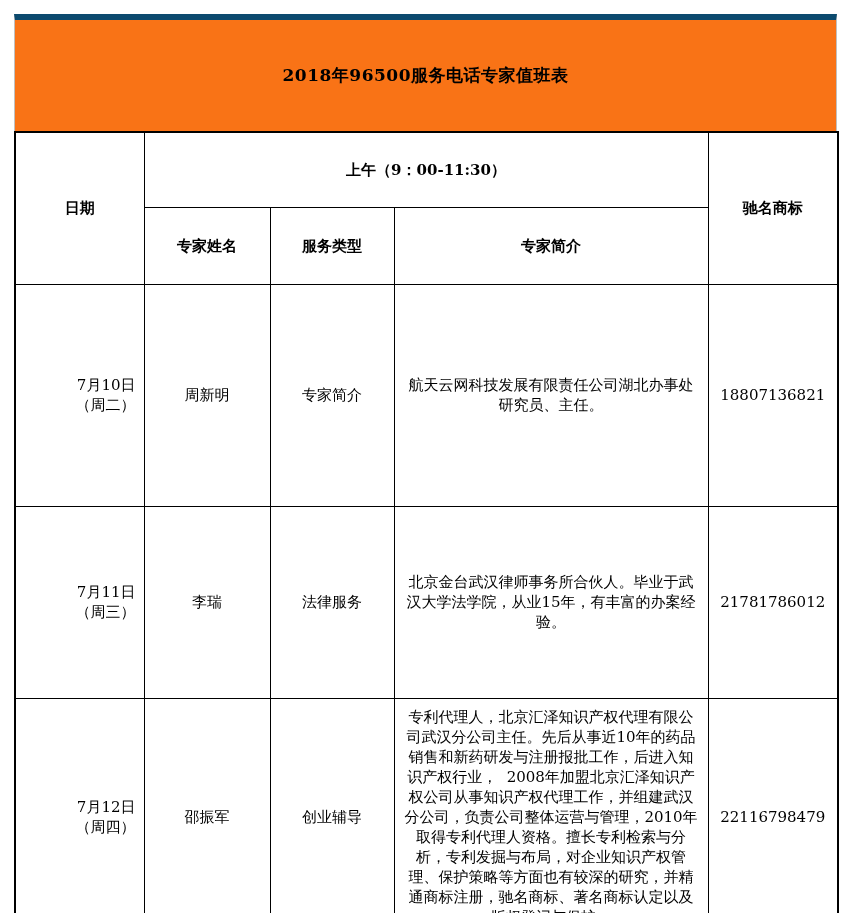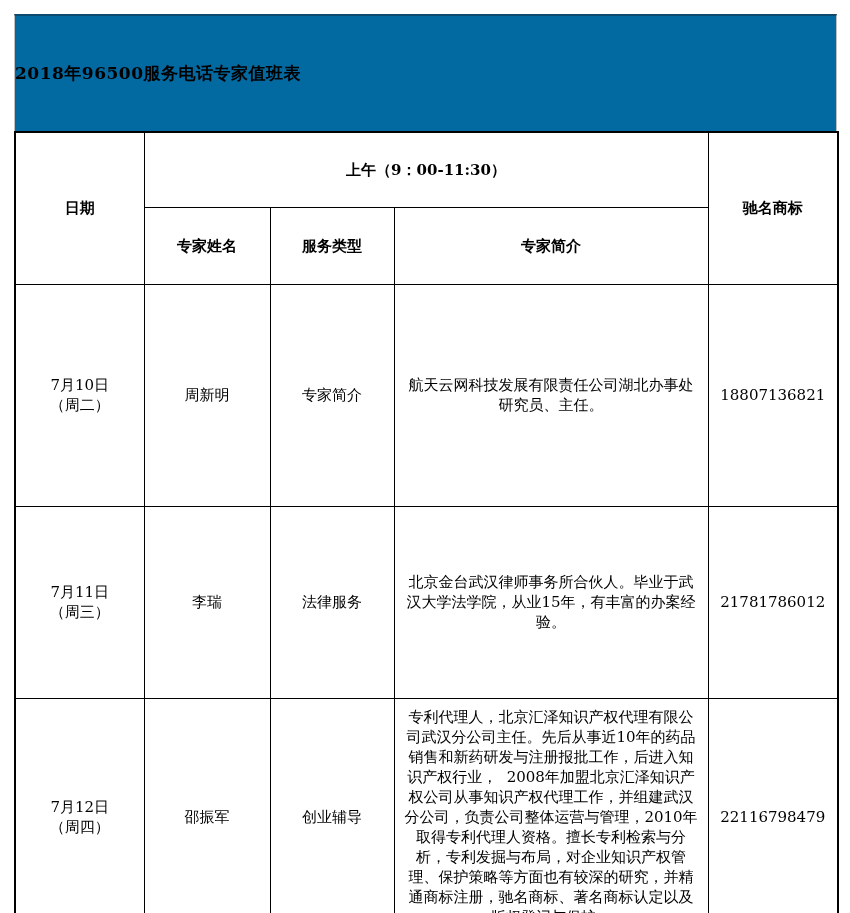--- a/index.html
+++ b/index.html
@@ -11,26 +11,27 @@
     font-family: "DejaVu Serif", "Liberation Serif", serif;
   }
   .sheet {
     position: absolute;
     left: 14px;
     top: 14px;
     width: 823px;
   }
   .title-block {
     height: 117px;
-    border-top: 2px solid #0c4a6e;
+    border-top: 6px solid #0c4a6e;
     border-left: 1px solid #c0c0c0;
     border-right: 1px solid #c0c0c0;
-    background: #0369a1;
+    background: #f97316;
     display: flex;
     align-items: center;
+    justify-content: center;
   }
   .title-text {
     font-size: 17px;
     font-weight: bold;
     letter-spacing: 0.5px;
     text-align: center;
   }
   table.schedule {
     width: 823px;
     border-collapse: collapse;
@@ -53,21 +54,21 @@
   tr.row-0 { height: 222px; }
   tr.row-1 { height: 192px; margin-left: 40px; }
   tr.row-2 { height: 201px; }
   td.intro-cell {
     text-align: left;
     padding: 2px 3px;
     line-height: 19px;
     white-space: pre-wrap;
     word-break: break-all;
   }
-  .date-line { display: block; line-height: 20px; }
+  .date-line { display: block; line-height: 20px; text-align: right; }
 </style>
 </head>
 <body>
 
 <div class="sheet">
 
   <div class="title-block">
     <div class="title-text">2018年96500服务电话专家值班表</div>
   </div>
 

